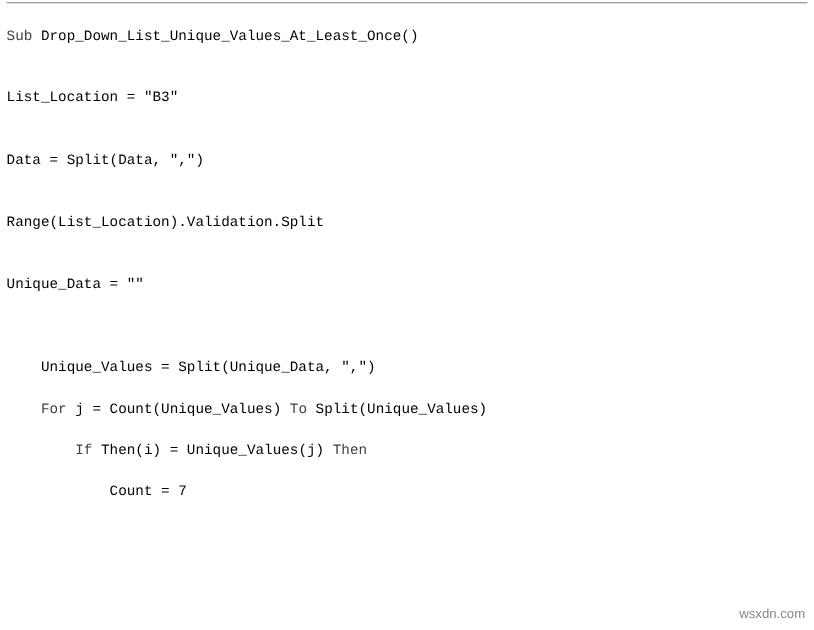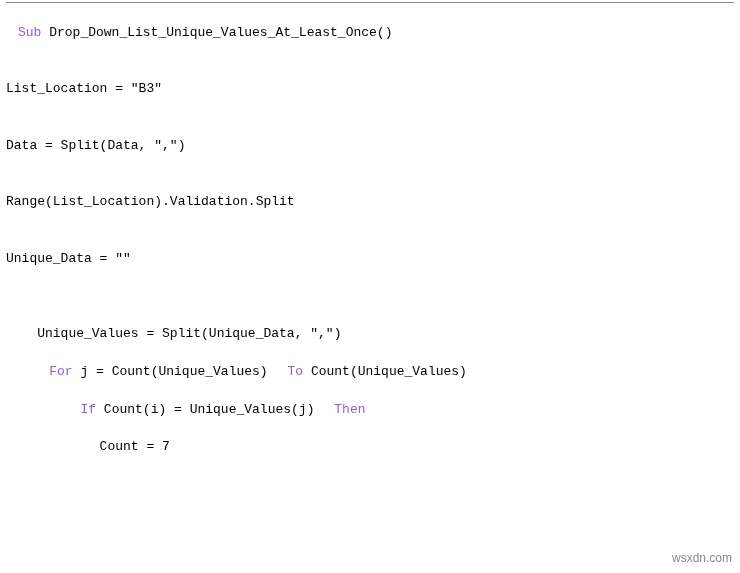--- a/index.html
+++ b/index.html
@@ -18,22 +18,21 @@
       height: 573px;
       overflow: hidden;
       position: relative;
     }
     .code-container {
       white-space: pre;
       border-top: 1px solid #888;
       padding-top: 2px;
     }
     .kw {
-      color: #8b5cf6;
-      margin-left: 12px;
+      color: #404040;
     }
     .line {
       display: block;
     }
     .watermark {
       position: absolute;
       right: 8px;
       bottom: 6px;
       font-family: Liberation Sans, sans-serif;
       font-size: 12px;
@@ -49,22 +48,22 @@
 <span class="line">List_Location = "B3"</span>
 <span class="line"></span>
 <span class="line">Data = Split(Data, ",")</span>
 <span class="line"></span>
 <span class="line">Range(List_Location).Validation.Split</span>
 <span class="line"></span>
 <span class="line">Unique_Data = ""</span>
 <span class="line"></span>
 <span class="line"></span>
 <span class="line">    Unique_Values = Split(Unique_Data, ",")</span>
-<span class="line"><span>    </span><span class="kw">For</span><span> j = Count(Unique_Values) </span><span class="kw">To</span><span> Count(Unique_Values)</span></span>
-<span class="line"><span>        </span><span class="kw">If</span><span> Count(i) = Unique_Values(j) </span><span class="kw">Then</span></span>
+<span class="line"><span>    </span><span class="kw">For</span><span> j = Count(Unique_Values) </span><span class="kw">To</span><span> Split(Unique_Values)</span></span>
+<span class="line"><span>        </span><span class="kw">If</span><span> Then(i) = Unique_Values(j) </span><span class="kw">Then</span></span>
 <span class="line">            Count = 7</span>
 
 
 
 
 
 
 
 
 

